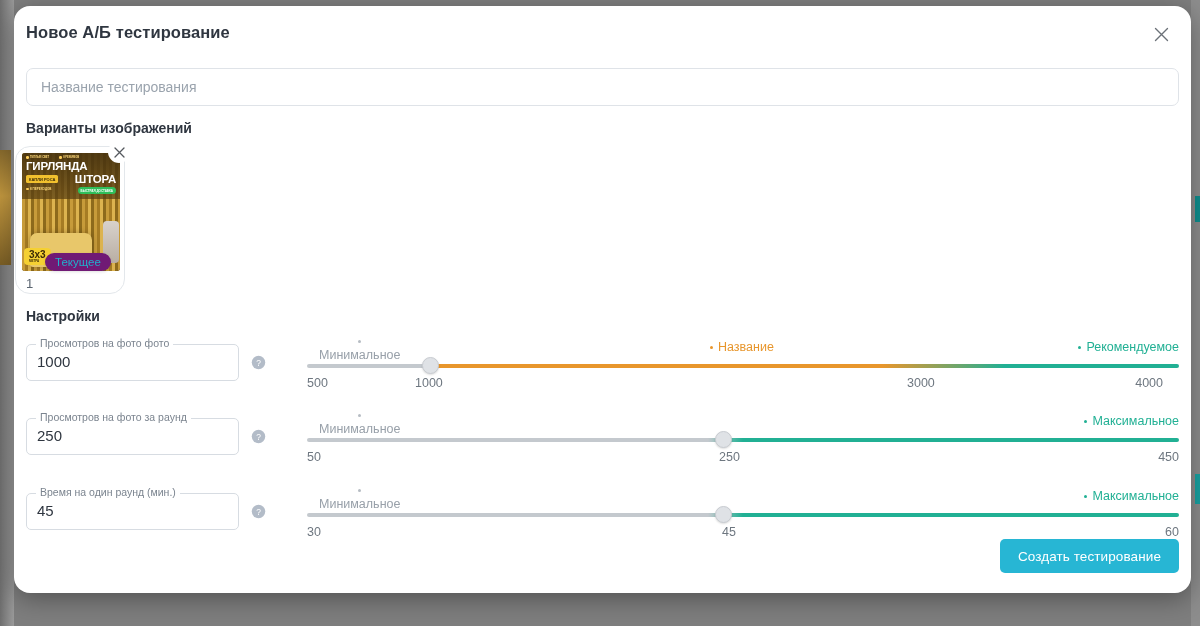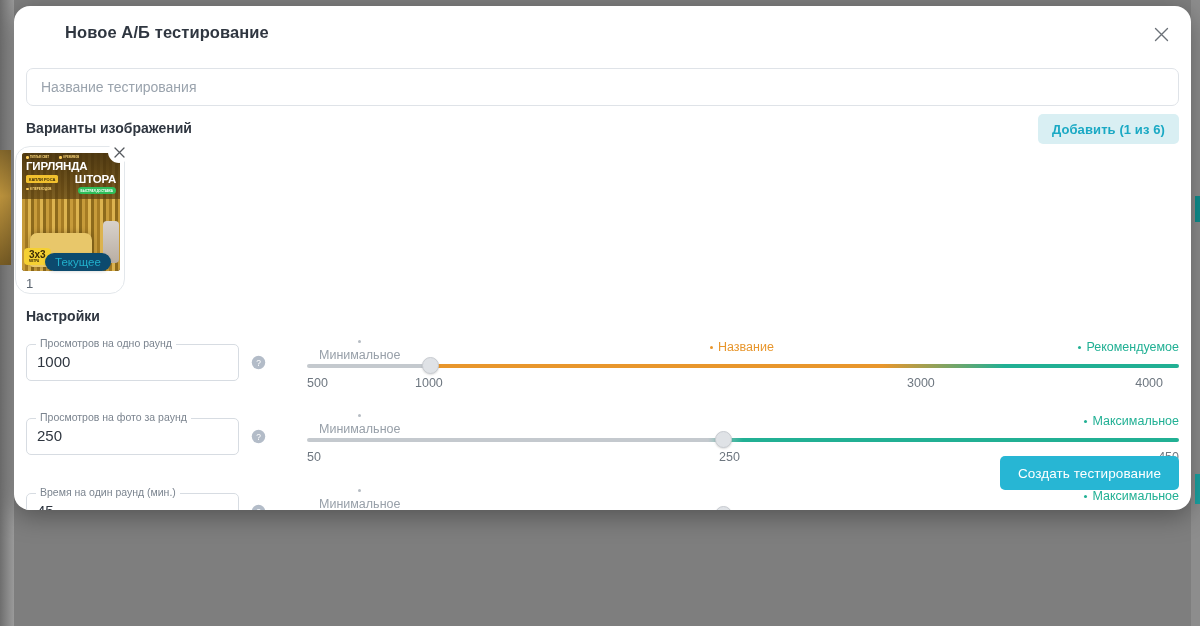--- a/index.html
+++ b/index.html
@@ -43,26 +43,25 @@
   }
   #backdrop-right-accent-b {
     position: absolute; right: 0; top: 474px;
     width: 5px; height: 30px; background: #19a3a3;
   }
 
   
   #modal {
     position: absolute;
     left: 14px; top: 6px;
-    width: 1177px; height: 504px;
+    width: 1177px; height: 587px;
     background: #ffffff;
     border-radius: 16px;
     box-shadow: 0 6px 26px rgba(0,0,0,.34);
     overflow: hidden;
-    padding-left: 39px;
   }
 
   .modal-header {
     position: relative;
     height: 56px;
   }
   .modal-title {
     position: absolute;
     left: 12px; top: 17px;
     font-size: 16.5px;
@@ -206,21 +205,21 @@
     right: -6px; top: -6px;
     width: 22px; height: 22px;
     background: #fff;
     border-radius: 50%;
     display:flex; align-items:center; justify-content:center;
     cursor: pointer;
   }
   #current-badge {
     position: absolute;
     left: 29px; bottom: 22px;
-    background: #0c4a6e;
+    background: #701a75;
     color: #22b0cc;
     font-size: 11.5px;
     border-radius: 11px;
     padding: 3px 10px;
     white-space: nowrap;
     box-shadow: 0 1px 3px rgba(0,0,0,.12);
   }
   #variant-index {
     position: absolute;
     left: 10px; bottom: 2px;
@@ -353,21 +352,20 @@
       </svg>
     </div>
   </div>
 
   <div class="name-input-wrap">
     <input id="test-name-input" type="text" placeholder="Название тестирования" style="">
   </div>
 
   <div class="section-heading" id="variants-heading">Варианты изображений</div>
 
-  <button id="add-variant-btn">Добавить (1 из 6)</button>
 
   <div id="variant-card">
     <div class="thumb-media">
       <div class="thumb-curtain"></div>
       <div class="thumb-topbar"></div>
 
       <div class="thumb-row-tiny">
         <span class="tiny-chip">
             <i class="tiny-dot"></i>
             <span>ТЁПЛЫЙ СВЕТ</span>
@@ -403,21 +401,21 @@
 
     <div id="current-badge">Текущее</div>
     <div id="variant-index">1</div>
   </div>
 
   <div class="section-heading" id="settings-heading">Настройки</div>
 
   <div class="setting-row" id="row-0">
     <div class="field">
       <div class="field-box"></div>
-      <div class="field-label">Просмотров на одно раунд</div>
+      <div class="field-label">Просмотров на фото фото</div>
       <input class="field-value" type="text" value="1000" style="">
     </div>
     <svg class="help-icon" viewBox="0 0 16 16">
       <circle cx="8" cy="8" r="7.2" fill="#b3bcc8"></circle>
       <text x="8" y="11.4" font-size="9" font-family="Liberation Sans, sans-serif" fill="#ffffff" text-anchor="middle">?</text>
     </svg>
     <div class="slider-area">
       <div class="marker min" style="left:12px">
           <i class="mdot"></i>
           <span>Минимальное</span>

